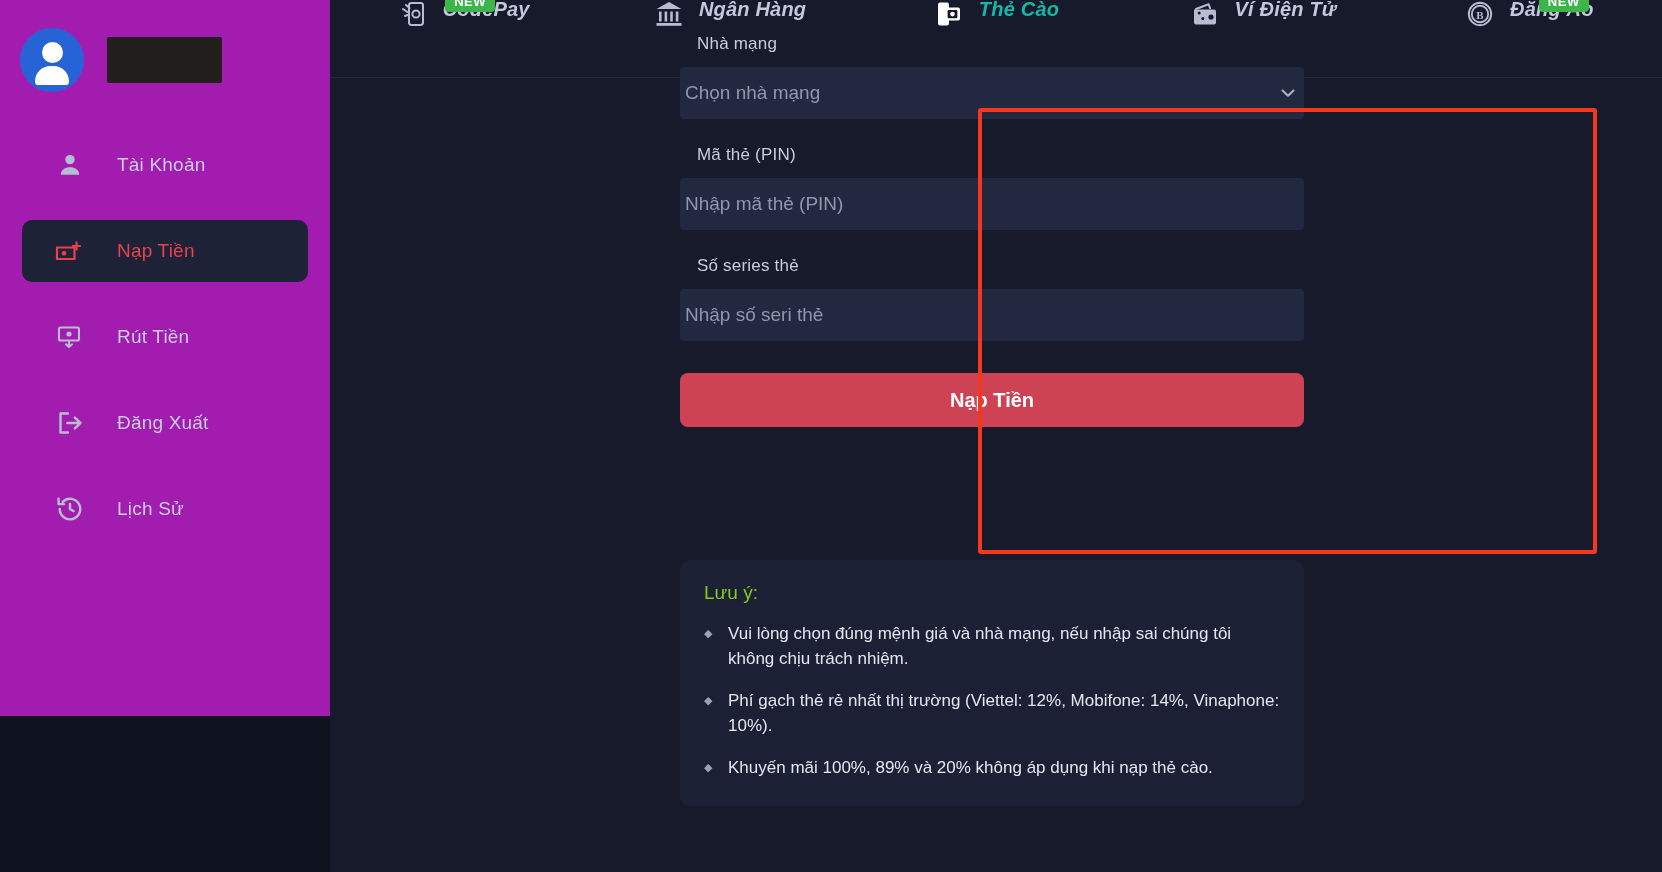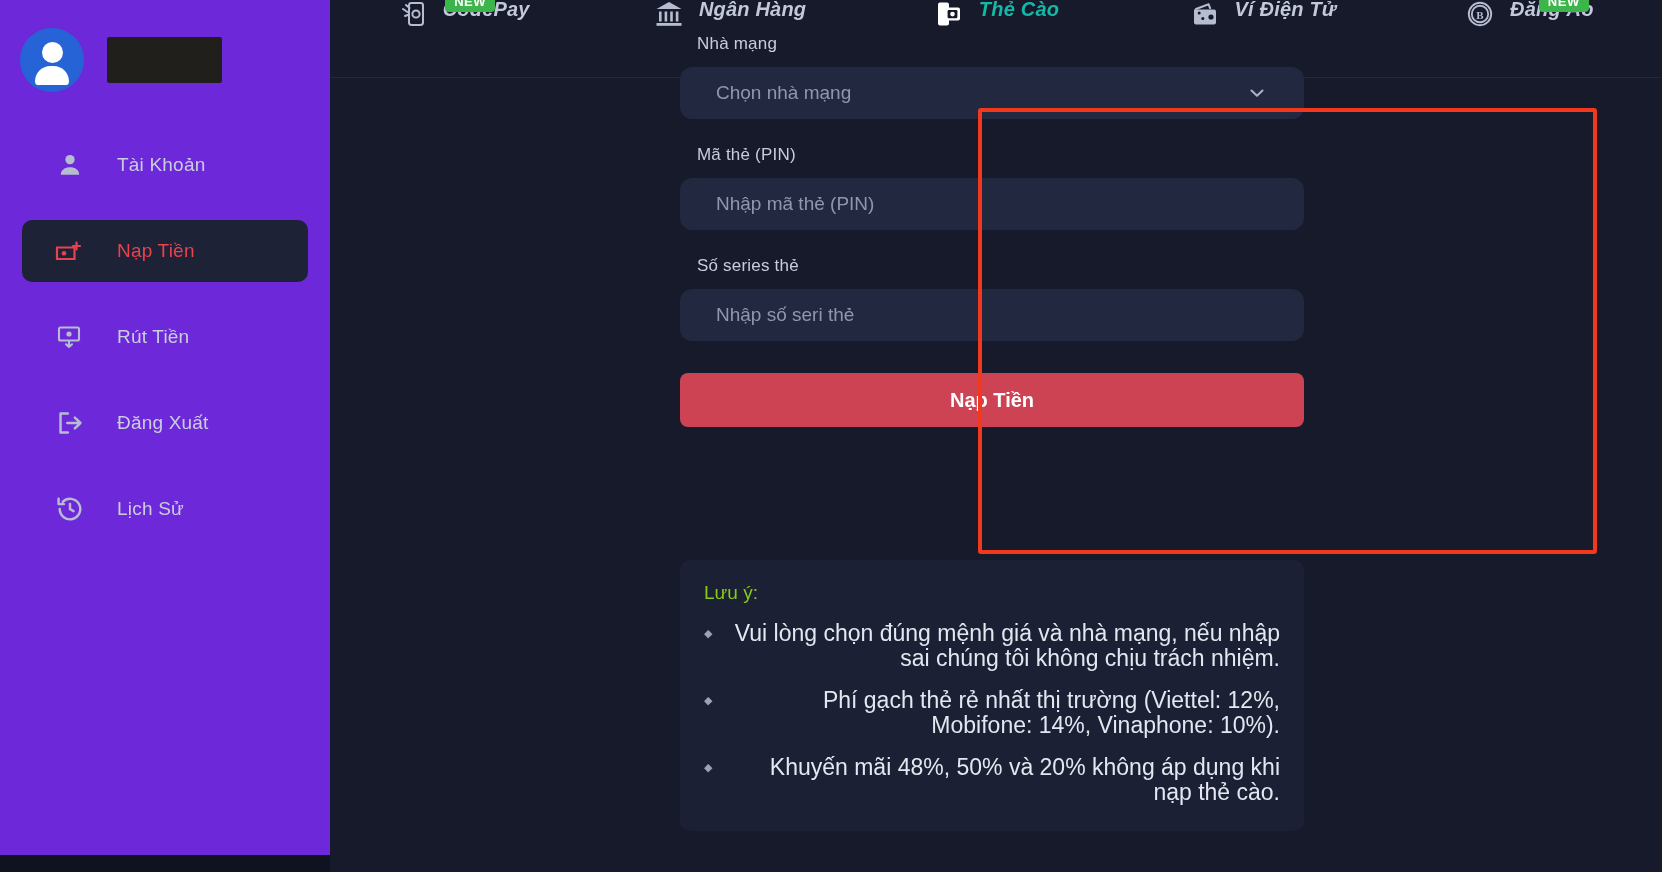--- a/index.html
+++ b/index.html
@@ -7,22 +7,22 @@
   body {
     background:#0f1320;
     font-family:"Liberation Sans", sans-serif;
     color:#e6e9f2;
     -webkit-font-smoothing:antialiased;
   }
   .app { position:relative; width:1662px; height:872px; display:flex; }
 
   
   .sidebar {
-    width:330px; height:855px; flex:0 0 330px;
-    background:#6d28d9;
+    width:330px; height:716px; flex:0 0 330px;
+    background:#a21caf;
     position:relative;
   }
   .profile { display:flex; align-items:center; padding:24px 0 0 20px; height:96px; }
   .avatar {
     width:64px; height:64px; border-radius:50%;
     background:#2563d6; position:relative; flex:0 0 64px;
   }
   .avatar .head {
     position:absolute; width:21px; height:21px; border-radius:50%;
     background:#fff; left:21.5px; top:14px;
@@ -69,22 +69,22 @@
     position:absolute; top:-6px; left:50%; transform:translateX(-18px);
     background:#3cb54a; color:#fff; font-size:13px; font-weight:bold;
     padding:2px 9px 3px 9px; border-radius:4px; letter-spacing:.5px;
   }
   .tab.tab-crypto .badge-new { transform:translateX(10px); }
 
   
   .form-wrap { position:absolute; left:350px; top:34px; width:624px; }
   .field-label { font-size:17px; color:#c8cdde; margin:0 0 13px 17px; letter-spacing:.2px; }
   .field-box {
-    height:52px; background:#222840; border-radius:12px;
-    display:flex; align-items:center; padding:0 36px;
+    height:52px; background:#222840; border-radius:4px;
+    display:flex; align-items:center; padding:0 5px;
     font-size:19px; color:#8f97ad; position:relative; cursor:text;
   }
   .select-box { cursor:pointer; justify-content:space-between; }
   .chev { width:22px; height:22px; display:flex; align-items:center; justify-content:center; }
   .gap { height:26px; }
   .submit-btn {
     margin-top:32px; height:54px; width:100%;
     background:#ce4354; border:none; border-radius:8px;
     color:#fff; font-size:20px; font-weight:bold; cursor:pointer;
     font-family:"Liberation Sans", sans-serif;
@@ -100,21 +100,21 @@
   .notes {
     position:absolute; left:350px; top:560px; width:624px;
     background:#1b2034; border-radius:10px; padding:22px 24px 26px 24px;
   }
   .notes-title { color:#84cc16; font-size:19px; margin-bottom:17px; }
   .note-row { display:flex; align-items:flex-start; margin-bottom:17px; }
   .note-row:last-child { margin-bottom:0; }
   .bullet {
     flex:0 0 16px; color:#9aa2b8; font-size:11px; line-height:24px; margin-right:8px; text-align:left;
   }
-  .note-text { font-size:23px; line-height:25px; color:#e3e7f0;text-align:right; }
+  .note-text { font-size:17px; line-height:25px; color:#e3e7f0; }
 </style>
 </head>
 <body>
 
 <div class="app">
 
   <aside class="sidebar">
 
     <div class="profile">
       <div class="avatar">
@@ -290,18 +290,18 @@
         <span class="note-text">Vui lòng chọn đúng mệnh giá và nhà mạng, nếu nhập sai chúng tôi không chịu trách nhiệm.</span>
       </div>
 
       <div class="note-row">
         <span class="bullet">◆</span>
         <span class="note-text">Phí gạch thẻ rẻ nhất thị trường (Viettel: 12%, Mobifone: 14%, Vinaphone: 10%).</span>
       </div>
 
       <div class="note-row">
         <span class="bullet">◆</span>
-        <span class="note-text">Khuyến mãi 48%, 50% và 20% không áp dụng khi nạp thẻ cào.</span>
+        <span class="note-text">Khuyến mãi 100%, 89% và 20% không áp dụng khi nạp thẻ cào.</span>
       </div>
     </div>
 
   </section>
 </div>
 
 </body></html>

